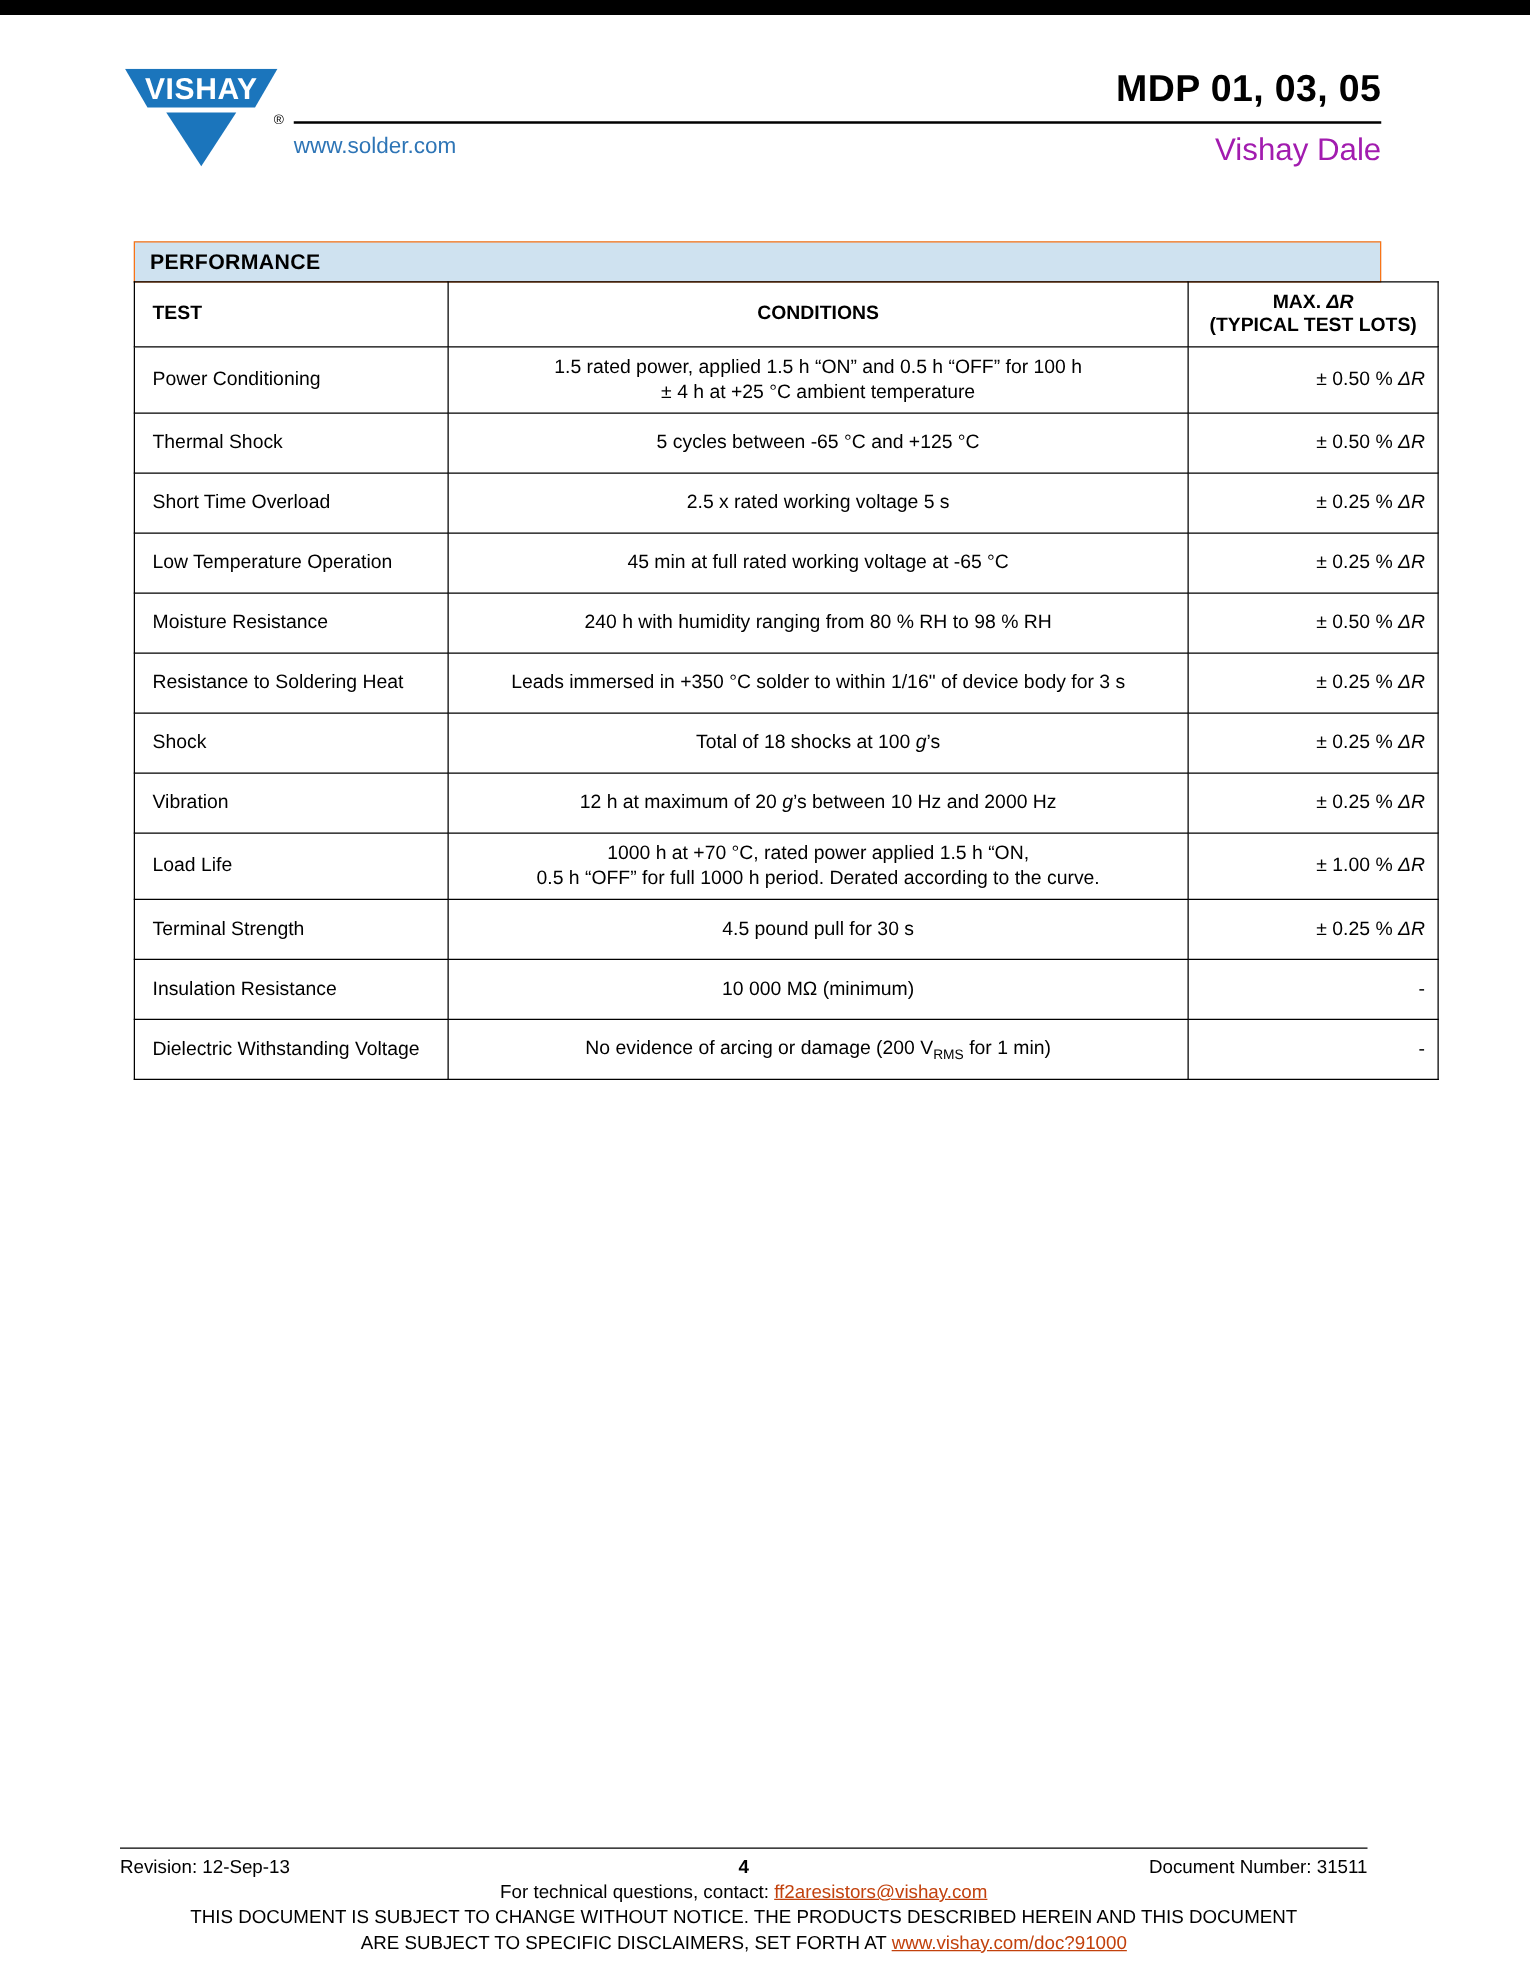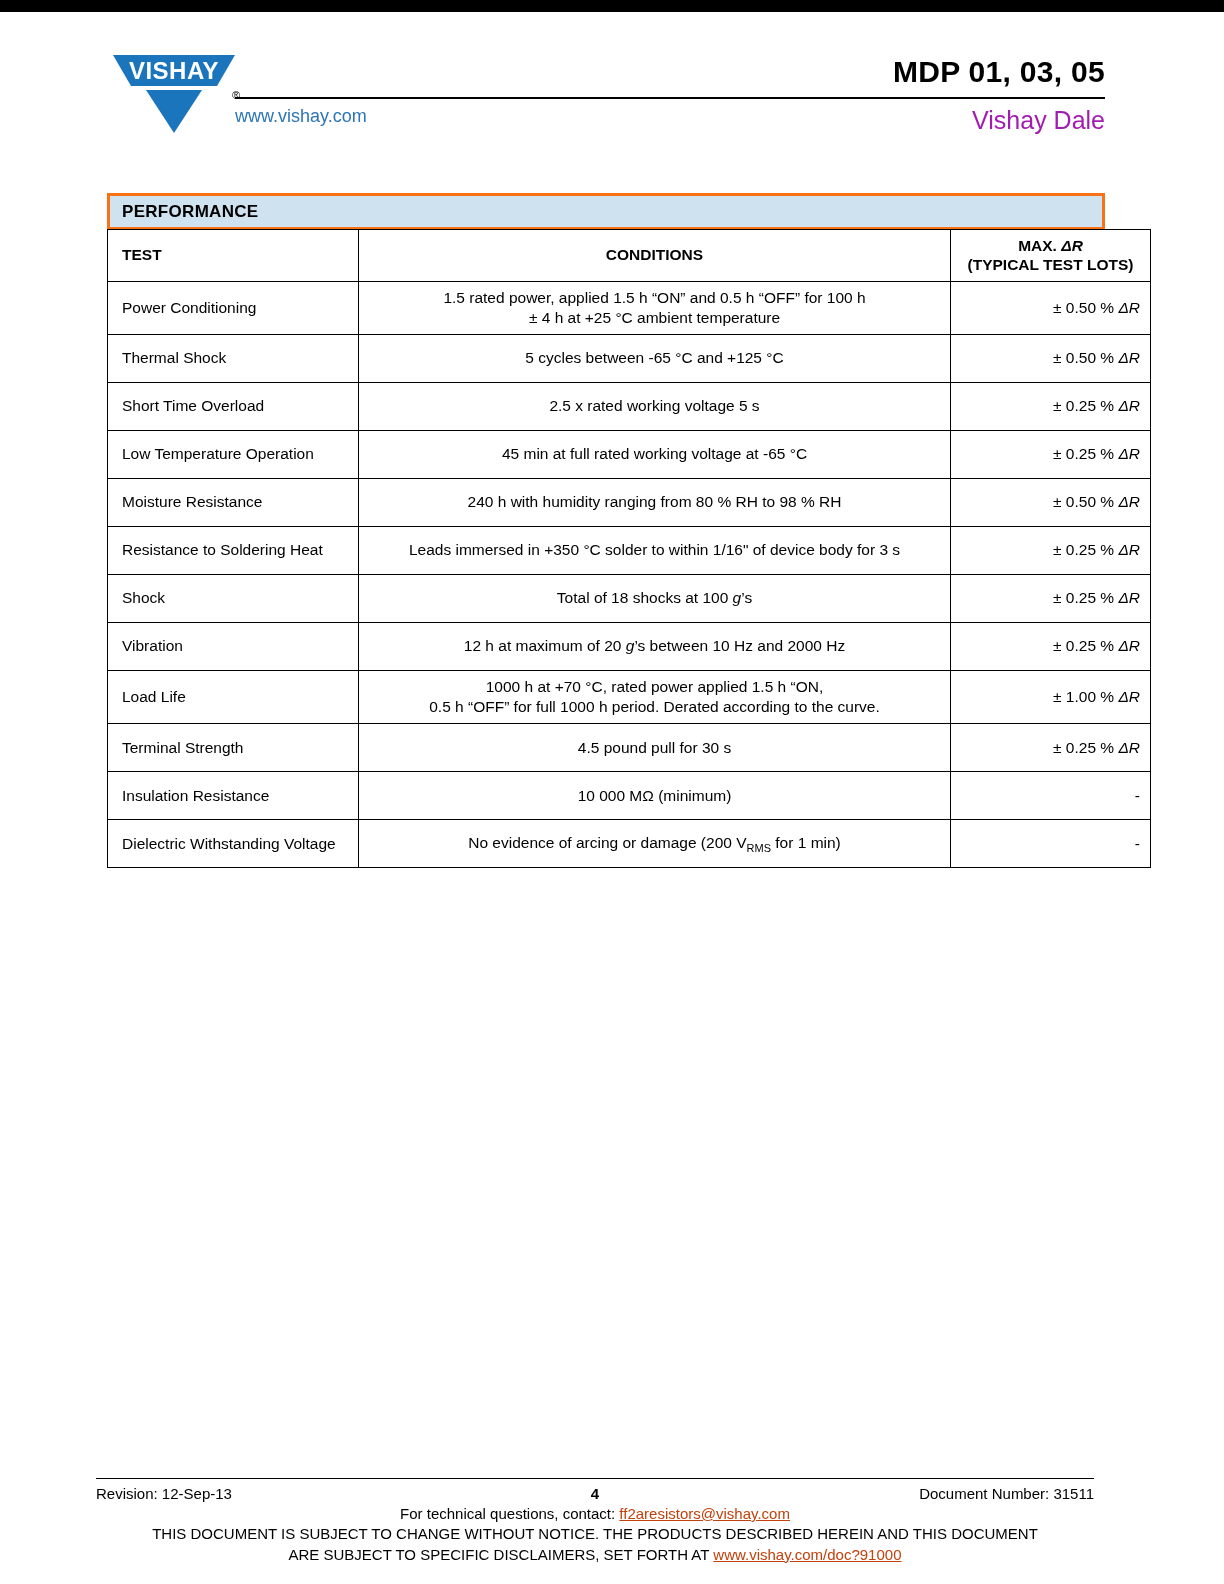--- a/index.html
+++ b/index.html
@@ -3,31 +3,31 @@
 <meta charset="utf-8">
 <style>
   * { margin:0; padding:0; box-sizing:border-box; }
   html,body { background:#ffffff; }
   body { font-family:"Liberation Sans", sans-serif; color:#000; }
   .page { width:1224px; height:1584px; position:relative; background:#fff; overflow:hidden; margin:0 auto; }
   .topbar { width:100%; height:12px; background:#000; }
 
   
   .header { position:relative; margin-top:43px; height:112px; }
-  .logo { position:absolute; left:113px; top:0; }
+  .logo { position:absolute; left:100px; top:0; }
   .header-right { margin-left:235px; margin-right:119px; }
   .part-title { font-size:30px; font-weight:bold; text-align:right; letter-spacing:0.3px; padding-bottom:8px; }
   .header-rule { border-bottom:2px solid #000; }
   .header-sub { display:flex; justify-content:space-between; align-items:flex-start; margin-top:7px; }
   .website { color:#2e75b6; font-size:18px; text-decoration:none; }
   .division { font-size:25px; color:#a21caf; }
 
   
   .perf { margin:26px 119px 0 107px; }
-  .perf-title { background:#cfe2f0; border:3px solid #f97316; padding:6px 12px 5px 12px; font-weight:bold; font-size:17px; letter-spacing:0.3px; }
+  .perf-title { background:#cfe2f0; border:1px solid #f97316; padding:6px 12px 5px 12px; font-weight:bold; font-size:17px; letter-spacing:0.3px; }
   table { width:100%; border-collapse:collapse; margin-top:-1px; table-layout:fixed; }
   th, td { border:1px solid #000; vertical-align:middle; }
   thead th { font-size:15.5px; font-weight:bold; padding:6px 8px; height:50px; }
   th.test { text-align:left; padding-left:14px; width:251px; }
   th.cond { width:592px; text-align:center; }
   th.max  { width:200px; text-align:center; line-height:1.25; }
   td { font-size:15.5px; height:48px; padding:6px 10px; line-height:1.3; }
   td.test { text-align:left; padding-left:14px; }
   td.cond { text-align:center; }
   td.max  { text-align:right; }
@@ -53,21 +53,21 @@
         <polygon points="0,0 122,0 104,31 18,31" fill="#1b75bc"></polygon>
         <polygon points="33,35 89,35 61,78" fill="#1b75bc"></polygon>
         <text x="61" y="24" text-anchor="middle" fill="#ffffff" font-size="24" font-weight="bold" font-family="Liberation Sans, sans-serif" letter-spacing="0.5">VISHAY</text>
         <text x="119" y="44" fill="#000" font-size="11" font-family="Liberation Sans, sans-serif">®</text>
       </svg>
     </div>
     <div class="header-right">
       <div class="part-title">MDP 01, 03, 05</div>
       <div class="header-rule"></div>
       <div class="header-sub">
-        <a class="website" href="#">www.vishay.com</a>
+        <a class="website" href="#">www.solder.com</a>
         <div class="division">Vishay Dale</div>
       </div>
     </div>
   </header>
 
   <section class="perf">
     <div class="perf-title">PERFORMANCE</div>
     <table>
       <thead>
         <tr>

